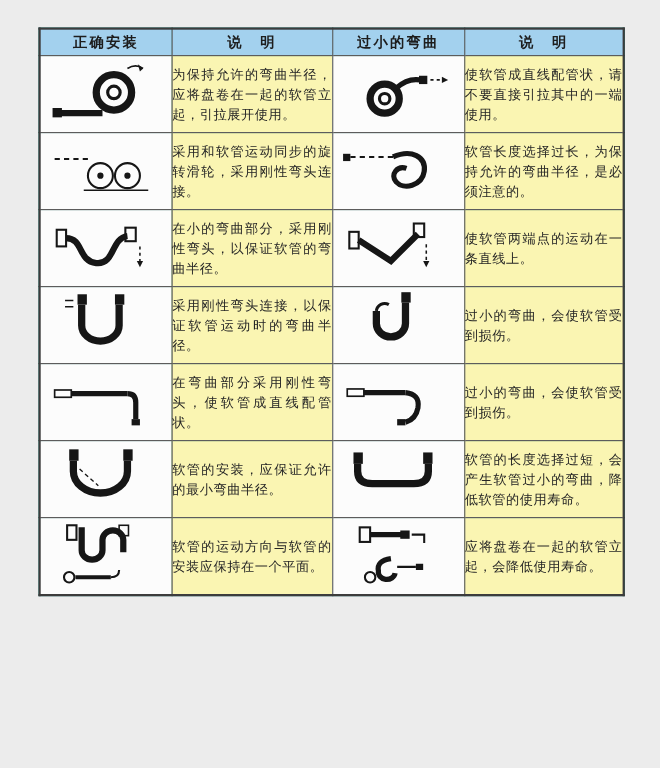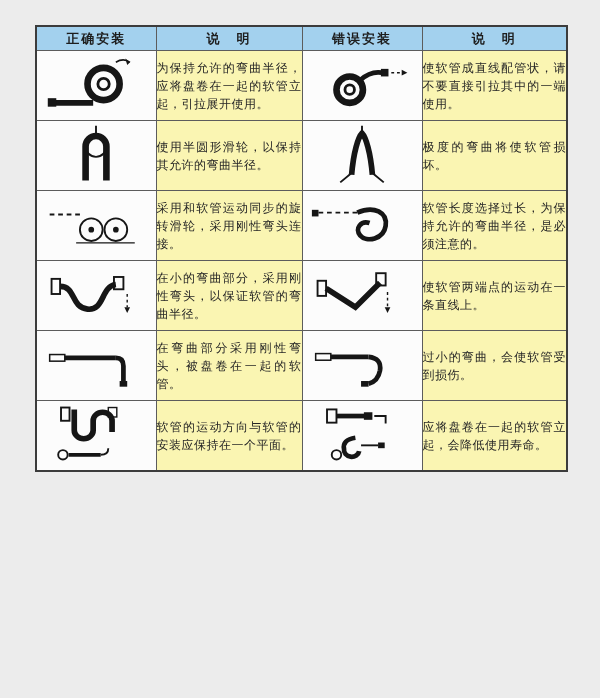--- a/index.html
+++ b/index.html
@@ -60,21 +60,21 @@
   <colgroup>
       <col style="width:120px">
       <col style="width:146px">
       <col style="width:120px">
       <col style="width:145px">
     </colgroup>
   <thead>
     <tr>
       <th>正确安装</th>
       <th>说　明</th>
-      <th>错误安装</th>
+      <th>过小的弯曲</th>
       <th>说　明</th>
     </tr>
   </thead>
   <tbody>
 
     <tr>
       <td class="img"><span class="fig">
         <svg width="104" height="62" viewBox="0 0 110 64">
           <path class="s" d="M10 52 H52" stroke-width="6"></path>
               <rect class="f" x="4" y="47" width="9" height="9"></rect>
@@ -89,36 +89,20 @@
           <circle class="s" cx="42" cy="38" r="14" stroke-width="7"></circle>
               <circle class="s" cx="42" cy="38" r="5" stroke-width="3"></circle>
           <path class="s" d="M53 28 Q64 18 76 20" stroke-width="5"></path>
               <rect class="f" x="75" y="16" width="8" height="8"></rect>
           <path class="s" d="M86 20 h12" stroke-width="1.6" stroke-dasharray="3 3"></path>
               <polygon class="f" points="103,20 97,17 97,23"></polygon>
         </svg></span></td>
       <td class="note">使软管成直线配管状，请不要直接引拉其中的一端使用。</td>
     </tr>
 
-    <tr>
-      <td class="img"><span class="fig">
-        <svg width="104" height="62" viewBox="0 0 110 64">
-          <path class="s" d="M55 2 v9" stroke-width="2"></path>
-          <circle class="s" cx="55" cy="24" r="11" stroke-width="2"></circle>
-          <path class="s" d="M44 60 V24 A11 11 0 0 1 66 24 V60" stroke-width="7"></path>
-        </svg></span></td>
-      <td class="note">使用半圆形滑轮，以保持其允许的弯曲半径。</td>
-      <td class="img"><span class="fig">
-        <svg width="104" height="62" viewBox="0 0 110 64">
-          <path class="s" d="M55 2 v8" stroke-width="2"></path>
-          <path class="s" d="M44 54 C46 30 51 14 55 10 C59 14 64 30 66 54" stroke-width="6"></path>
-          <path class="s" d="M44 52 L32 62 M66 52 L78 62" stroke-width="2"></path>
-        </svg></span></td>
-      <td class="note">极度的弯曲将使软管损坏。</td>
-    </tr>
 
     <tr>
       <td class="img"><span class="fig">
         <svg width="104" height="62" viewBox="0 0 110 64">
           <path class="s" d="M6 22 H38" stroke-width="2" stroke-dasharray="5 4"></path>
           <circle class="s" cx="50" cy="38" r="12" stroke-width="2"></circle>
               <circle class="f" cx="50" cy="38" r="3"></circle>
           <circle class="s" cx="76" cy="38" r="12" stroke-width="2"></circle>
               <circle class="f" cx="76" cy="38" r="3"></circle>
           <path class="s" d="M34 52 H96" stroke-width="1.5"></path>
@@ -147,41 +131,75 @@
         <svg width="104" height="62" viewBox="0 0 110 64">
           <rect class="s" x="8" y="18" width="9" height="16" stroke-width="2"></rect>
           <path class="s" d="M17 26 L48 46 L74 20" stroke-width="6"></path>
           <rect class="s" x="70" y="10" width="10" height="13" stroke-width="2"></rect>
           <path class="s" d="M82 30 v16" stroke-width="1.5" stroke-dasharray="3 3"></path>
               <polygon class="f" points="82,52 79,46 85,46"></polygon>
         </svg></span></td>
       <td class="note">使软管两端点的运动在一条直线上。</td>
     </tr>
 
+    <tr>
+      <td class="img"><span class="fig">
+        <svg width="104" height="62" viewBox="0 0 110 64">
+          <rect class="f" x="28" y="4" width="9" height="10"></rect>
+              <rect class="f" x="64" y="4" width="9" height="10"></rect>
+          <path class="s" d="M32 14 V34 A18 15 0 0 0 68 34 V14" stroke-width="7"></path>
+          <path class="s" d="M24 10 h-8 M24 16 h-8" stroke-width="1.5"></path>
+        </svg></span></td>
+      <td class="note">采用刚性弯头连接，以保证软管运动时的弯曲半径。</td>
+      <td class="img"><span class="fig">
+        <svg width="104" height="62" viewBox="0 0 110 64">
+          <rect class="f" x="58" y="2" width="9" height="10"></rect>
+          <path class="s" d="M62 12 V32 A14 13 0 0 1 34 32 V20" stroke-width="7"></path>
+          <path class="s" d="M34 20 A8 8 0 0 1 46 14" stroke-width="3"></path>
+        </svg></span></td>
+      <td class="note">过小的弯曲，会使软管受到损伤。</td>
+    </tr>
 
 
     <tr>
       <td class="img"><span class="fig">
         <svg width="104" height="62" viewBox="0 0 110 64">
           <rect class="s" x="6" y="22" width="16" height="7" stroke-width="1.6"></rect>
           <path class="s" d="M22 25.5 H76" stroke-width="5"></path>
           <path class="s" d="M76 25.5 Q84 25.5 84 34 V50" stroke-width="5"></path>
           <rect class="f" x="80" y="50" width="8" height="6"></rect>
         </svg></span></td>
-      <td class="note">在弯曲部分采用刚性弯头，被盘卷在一起的软管。</td>
+      <td class="note">在弯曲部分采用刚性弯头，使软管成直线配管状。</td>
       <td class="img"><span class="fig">
         <svg width="104" height="62" viewBox="0 0 110 64">
           <rect class="s" x="6" y="21" width="16" height="7" stroke-width="1.6"></rect>
           <path class="s" d="M22 24.5 H62" stroke-width="5"></path>
           <path class="s" d="M62 24.5 Q76 26 74 39 Q72 50 62 53" stroke-width="5"></path>
           <rect class="f" x="54" y="50" width="8" height="6"></rect>
         </svg></span></td>
       <td class="note">过小的弯曲，会使软管受到损伤。</td>
     </tr>
 
+    <tr>
+      <td class="img"><span class="fig">
+        <svg width="104" height="62" viewBox="0 0 110 64">
+          <rect class="f" x="20" y="5" width="9" height="11"></rect>
+              <rect class="f" x="72" y="5" width="9" height="11"></rect>
+          <path class="s" d="M24 16 V26 A26 21 0 0 0 76 26 V16" stroke-width="7"></path>
+          <path class="s" d="M30 24 L48 40" stroke-width="1.3" stroke-dasharray="4 3"></path>
+        </svg></span></td>
+      <td class="note">软管的安装，应保证允许的最小弯曲半径。</td>
+      <td class="img"><span class="fig">
+        <svg width="104" height="62" viewBox="0 0 110 64">
+          <rect class="f" x="12" y="8" width="9" height="11"></rect>
+              <rect class="f" x="79" y="8" width="9" height="11"></rect>
+          <path class="s" d="M16 19 V26 Q16 38 30 38 H70 Q84 38 84 26 V19" stroke-width="7"></path>
+        </svg></span></td>
+      <td class="note">软管的长度选择过短，会产生软管过小的弯曲，降低软管的使用寿命。</td>
+    </tr>
 
     <tr>
       <td class="img"><span class="fig">
         <svg width="104" height="62" viewBox="0 0 110 64">
           <rect class="s" x="18" y="4" width="9" height="14" stroke-width="2"></rect>
           <path class="s" d="M32 6 V28 A10 9 0 0 0 52 28 V18 A10 9 0 0 1 72 18 V30" stroke-width="6"></path>
           <rect class="s" x="68" y="4" width="9" height="10" stroke-width="1.5"></rect>
           <circle class="s" cx="20" cy="54" r="5" stroke-width="2"></circle>
           <path class="s" d="M26 54 H60" stroke-width="4"></path>
               <path class="s" d="M60 54 q8 0 8 -7" stroke-width="2"></path>

